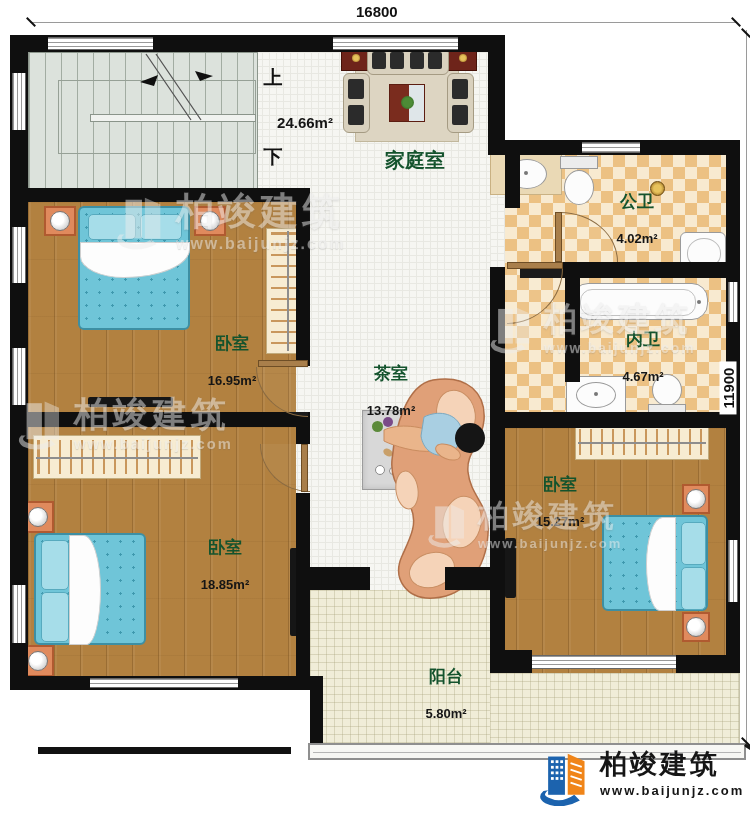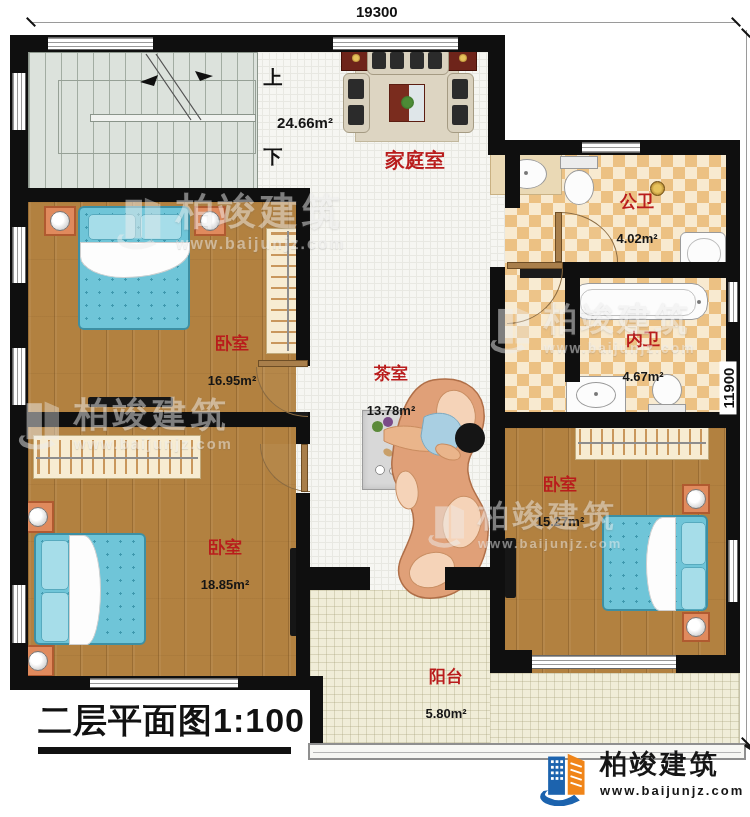--- a/index.html
+++ b/index.html
@@ -30,21 +30,21 @@
   .win-v{background:#fff;border-left:1px solid #666;border-right:1px solid #666;box-sizing:border-box;
     background-image:repeating-linear-gradient(90deg,#999 0 1px,transparent 1px 4px);}
   
   .arc{box-sizing:border-box;background:rgba(255,255,255,.05);}
   .arc-bl{border-left:1.5px solid #8a6b42;border-bottom:1.5px solid #8a6b42;border-bottom-left-radius:100%;}
   .arc-br{border-right:1.5px solid #8a6b42;border-bottom:1.5px solid #8a6b42;border-bottom-right-radius:100%;}
   .arc-tr{border-top:1.5px solid #8a6b42;border-right:1.5px solid #8a6b42;border-top-right-radius:100%;}
   .leaf{background:#a97f4b;border:1px solid #6e4e26;box-sizing:border-box;}
   
   .roomlbl{position:absolute;transform:translate(-50%,-50%);text-align:center;line-height:1.15;white-space:nowrap;z-index:40;}
-  .rname{display:block;font-size:17px;font-weight:700;color:#b91c1c;}
+  .rname{display:block;font-size:17px;font-weight:700;color:#14532d;}
   .rarea{display:block;font-size:13px;font-weight:700;color:#151515;margin-top:20px;}
   .dirlbl{position:absolute;transform:translate(-50%,-50%);font-size:19px;font-weight:700;z-index:40;}
   
   .bed{background-color:#6fc5d8;border:2px solid #3d8fa3;border-radius:6px;box-sizing:border-box;
     background-image:radial-gradient(#3f99ae 1.2px,transparent 1.4px);background-size:13px 13px;}
   .pillow{position:absolute;background:#a6dde9;border:1px solid #57aabe;border-radius:5px;}
   .sheet{position:absolute;background:#fdfdfd;border:1px solid #cfcfcf;}
   .ns{background:#e08a5d;border:2px solid #b05a30;box-sizing:border-box;position:absolute;}
   .lamp{position:absolute;left:50%;top:50%;width:18px;height:18px;transform:translate(-50%,-50%);
     background:radial-gradient(circle at 40% 40%,#fff 0 35%,#d7d7d7 70%,#aaa 100%);border:1px solid #777;border-radius:50%;}
@@ -301,21 +301,21 @@
     <span class="rarea">15.27m²</span>
   </div>
   <div class="roomlbl" style="left:446px;top:694px">
     <span class="rname">阳台</span>
     <span class="rarea">5.80m²</span>
   </div>
 
   <div class="dimline" style="left:30px;top:22px;width:707px;height:1px"></div>
   <div class="tick" style="left:25px;top:21px"></div>
   <div class="tick" style="left:730px;top:21px"></div>
-  <div class="dimtext" style="left:352px;top:3px">19300</div>
+  <div class="dimtext" style="left:352px;top:3px">16800</div>
   <div class="dimline" style="left:746px;top:30px;width:1px;height:715px"></div>
   <div class="tick" style="left:740px;top:32px"></div>
   <div class="tick" style="left:740px;top:741px"></div>
   <div class="dimtext" style="left:728px;top:388px;transform:translate(-50%,-50%) rotate(-90deg);padding:0 6px">11900</div>
 
   <div class="wm" style="left:112px;top:192px;font-size:38px">
     <svg width="58" height="58" viewBox="0 0 60 60">
       <path d="M8,44 Q2,50 10,56 Q26,64 46,54 L41,49 Q27,58 13,51 Q7,48 13,44 Z" fill="#ededed"></path>
       <rect x="14" y="8" width="17" height="40" fill="#ededed"></rect>
       <path d="M34,6 L50,13 L50,48 L34,48 Z" fill="#ededed" opacity=".8"></path>
@@ -352,23 +352,20 @@
         <path d="M8,44 Q2,50 10,56 Q26,64 46,54 L41,49 Q27,58 13,51 Q7,48 13,44 Z" fill="#ededed"></path>
         <rect x="14" y="8" width="17" height="40" fill="#ededed"></rect>
         <path d="M34,6 L50,13 L50,48 L34,48 Z" fill="#ededed" opacity=".8"></path>
       </svg>
     <div>
         <div class="wm-t">柏竣建筑</div>
          <div class="wm-u">www.baijunjz.com</div>
       </div>
   </div>
 
-  <div class="tb-title">
-    <span>二层平面图</span><span>1:100</span>
-  </div>
   <div class="tb-bar"></div>
 
   <div class="logo">
     <svg width="56" height="56" viewBox="0 0 60 60">
       <path d="M8,44 Q0,51 10,57 Q27,65 47,54 L41,48 Q27,58 13,51 Q6,48 13,43 Z" fill="#1c63ae"></path>
       <rect x="13" y="7" width="18" height="41" fill="#1c63ae"></rect>
       <g fill="#ffffff">
           <rect x="16" y="11" width="3" height="3"></rect>
           <rect x="21" y="11" width="3" height="3"></rect>
           <rect x="26" y="11" width="3" height="3"></rect>

